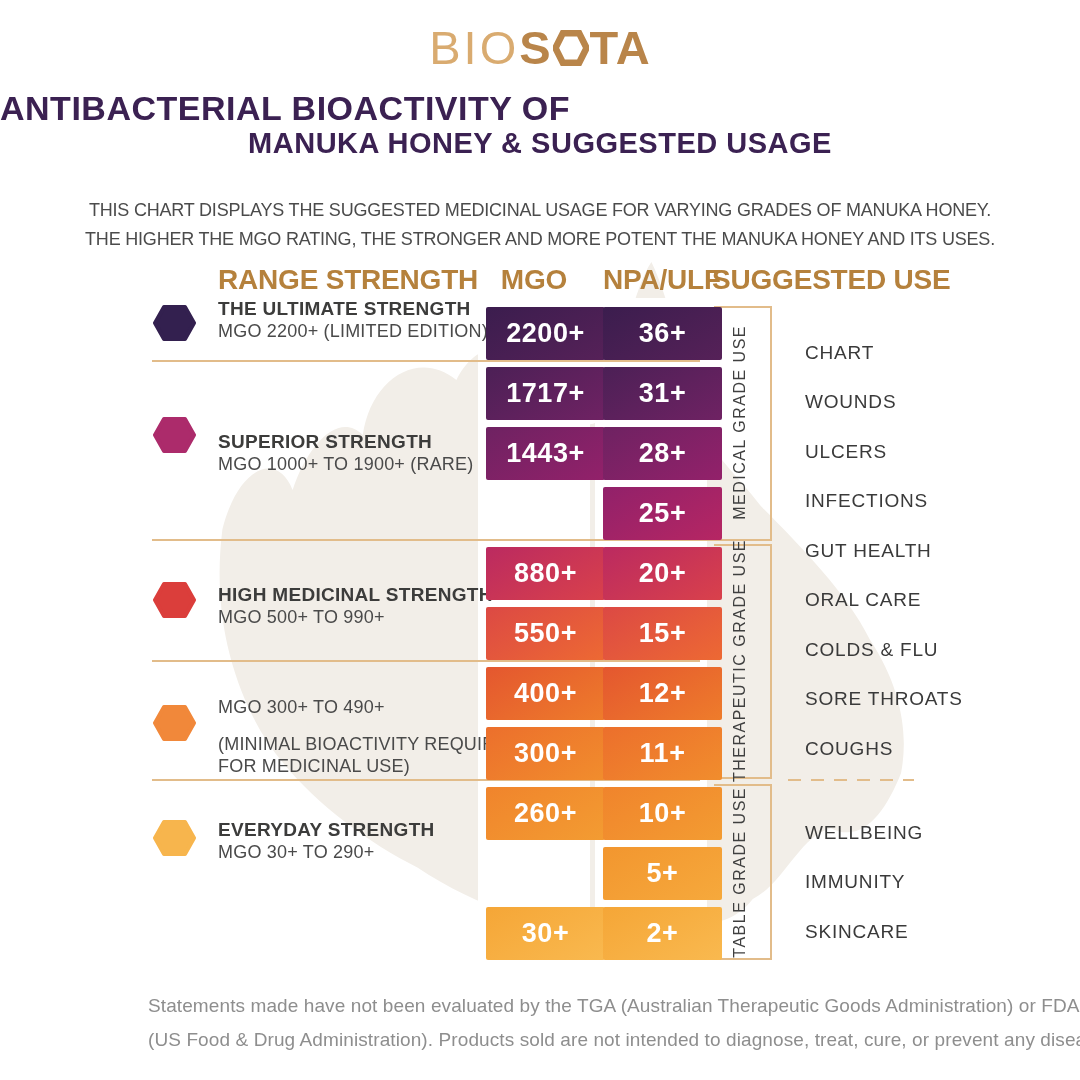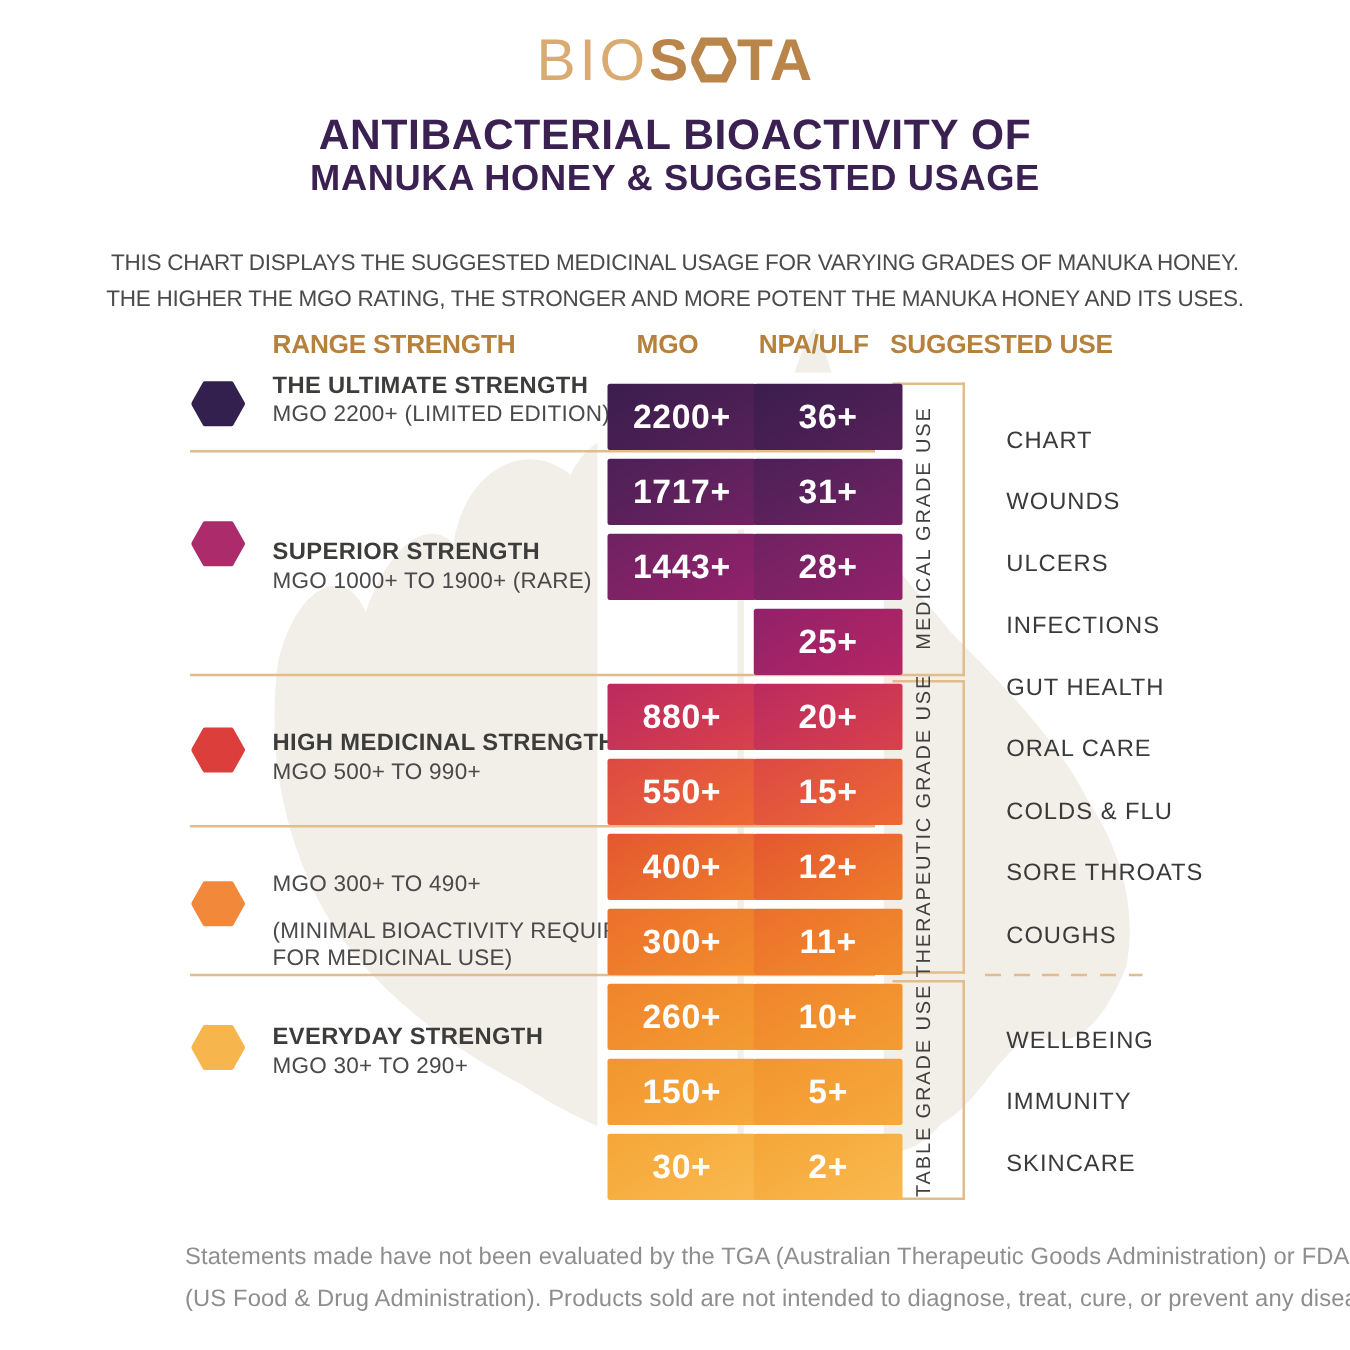--- a/index.html
+++ b/index.html
@@ -10,26 +10,26 @@
   
   .map{position:absolute;left:160px;top:262px;z-index:0;}
   
   .colstrip{position:absolute;top:298px;height:667px;width:112px;background:#ffffff;z-index:1;}
   .strip-mgo{left:478px;} .strip-npa{left:595px;}
   
   .logo{position:absolute;left:0;top:20px;width:1080px;text-align:center;font-size:47px;z-index:2;letter-spacing:1px;}
   .logo .bio{color:#D9AB70;font-weight:400;letter-spacing:3px;}
   .logo .sota{color:#B9854A;font-weight:800;}
   .logo svg{vertical-align:baseline;transform:translateY(4px);margin:0 1px;}
-  .title1{position:absolute;left:0;top:89px;width:1080px;text-align:center;font-size:34px;font-weight:800;color:#3B2152;letter-spacing:.5px;z-index:2;}
+  .title1{position:absolute;left:0;top:89px;width:1080px;font-size:34px;font-weight:800;color:#3B2152;letter-spacing:.5px;z-index:2;}
   .title2{position:absolute;left:0;top:127px;width:1080px;text-align:center;font-size:29px;font-weight:800;color:#3B2152;letter-spacing:.5px;z-index:2;}
   .intro{position:absolute;left:0;width:1080px;text-align:center;font-size:18px;color:#4B4B4B;z-index:2;letter-spacing:-.2px;}
   .intro1{top:200px;} .intro2{top:229px;}
   
-  .colhead{position:absolute;top:264px;font-size:21px;font-weight:700;color:#B5813C;z-index:2;letter-spacing:-.2px;white-space:nowrap;}
+  .colhead{position:absolute;top:264px;font-size:28px;font-weight:700;color:#B5813C;z-index:2;letter-spacing:-.2px;white-space:nowrap;}
   .h-range{left:218px;} .h-mgo{left:486px;width:96px;text-align:center;}
   .h-npa{left:603px;width:96px;text-align:center;} .h-use{left:712px;}
   
   .gline{position:absolute;height:2px;background:#E2BC8A;z-index:2;}
   .dashline{position:absolute;height:2px;z-index:2;
     background:repeating-linear-gradient(90deg,#E2BC8A 0 13px,transparent 13px 23px);}
   .vline{position:absolute;width:2px;background:#E2BC8A;z-index:2;}
   
   .val{position:absolute;width:119px;height:53px;border-radius:2px;z-index:3;color:#ffffff;
     font-weight:700;font-size:27px;display:flex;align-items:center;justify-content:center;letter-spacing:.5px;}
@@ -128,21 +128,20 @@
   <div class="val mgo" style="top: 547px; background: linear-gradient(150deg, rgb(187, 42, 96), rgb(217, 65, 75));">880+</div>
   <div class="val npa" style="top: 547px; background: linear-gradient(150deg, rgb(187, 42, 96), rgb(217, 65, 75));">20+</div>
   <div class="val mgo" style="top: 607px; background: linear-gradient(150deg, rgb(220, 73, 68), rgb(237, 105, 51));">550+</div>
   <div class="val npa" style="top: 607px; background: linear-gradient(150deg, rgb(220, 73, 68), rgb(237, 105, 51));">15+</div>
   <div class="val mgo" style="top: 667px; background: linear-gradient(150deg, rgb(228, 87, 47), rgb(238, 124, 43));">400+</div>
   <div class="val npa" style="top: 667px; background: linear-gradient(150deg, rgb(228, 87, 47), rgb(238, 124, 43));">12+</div>
   <div class="val mgo" style="top: 727px; background: linear-gradient(150deg, rgb(236, 111, 44), rgb(241, 141, 45));">300+</div>
   <div class="val npa" style="top: 727px; background: linear-gradient(150deg, rgb(236, 111, 44), rgb(241, 141, 45));">11+</div>
   <div class="val mgo" style="top: 787px; background: linear-gradient(150deg, rgb(240, 132, 44), rgb(243, 156, 50));">260+</div>
   <div class="val npa" style="top: 787px; background: linear-gradient(150deg, rgb(240, 132, 44), rgb(243, 156, 50));">10+</div>
-  <div class="val mgo" style="top: 847px; background: linear-gradient(150deg, rgb(242, 150, 47), rgb(246, 169, 60));">150+</div>
   <div class="val npa" style="top: 847px; background: linear-gradient(150deg, rgb(242, 150, 47), rgb(246, 169, 60));">5+</div>
   <div class="val mgo" style="top: 907px; background: linear-gradient(150deg, rgb(245, 166, 55), rgb(249, 185, 79));">30+</div>
   <div class="val npa" style="top: 907px; background: linear-gradient(150deg, rgb(245, 166, 55), rgb(249, 185, 79));">2+</div>
 
   <div class="grade" style="top:307px;height:231px;">
     <span>MEDICAL GRADE USE</span>
   </div>
   <div class="grade" style="top:544px;height:234px;">
     <span>THERAPEUTIC GRADE USE</span>
   </div>

